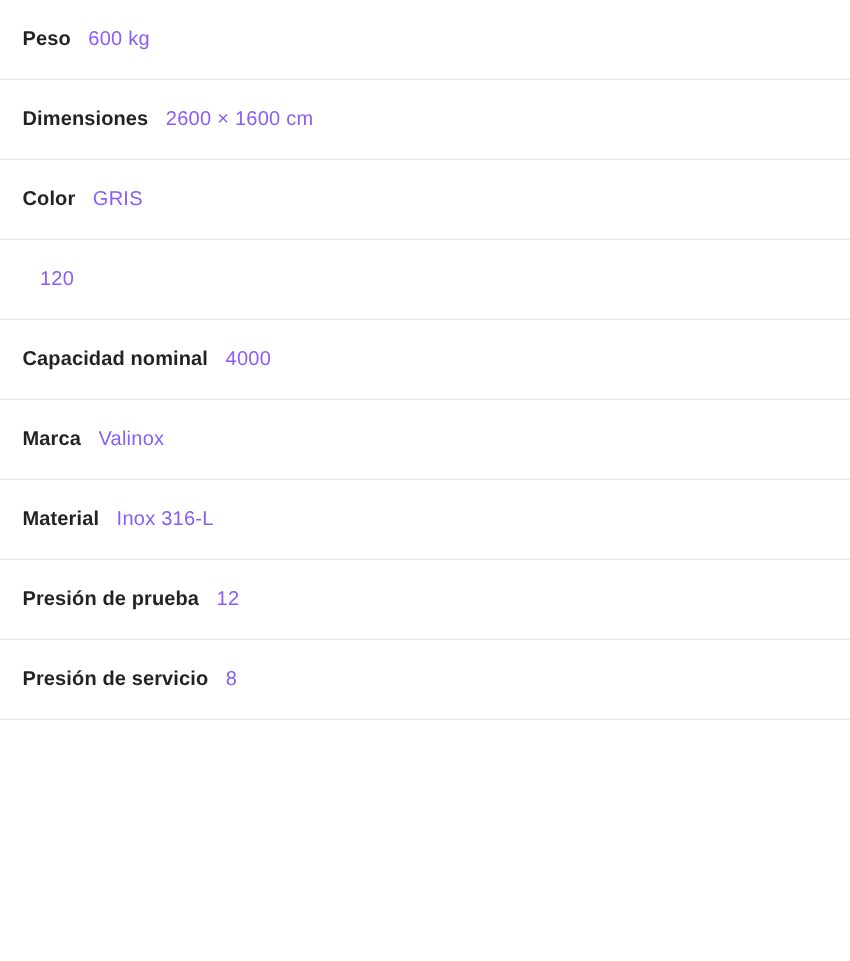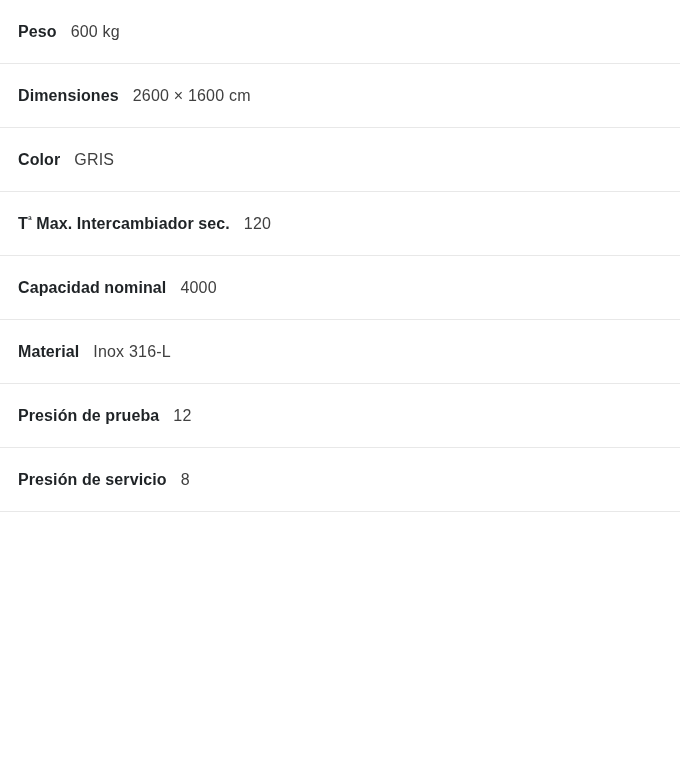--- a/index.html
+++ b/index.html
@@ -42,21 +42,21 @@
   .spec-label sup {
     font-size: 10px;
     vertical-align: super;
     line-height: 0;
     font-weight: bold;
   }
 
   .spec-value {
     font-size: 16px;
     font-weight: normal;
-    color: #404040;
+    color: #8b5cf6;
     margin-left: 14px;
     letter-spacing: 0.2px;
     white-space: nowrap;
   }
 </style>
 </head>
 <body>
 
 <div class="spec-list">
 
@@ -69,30 +69,33 @@
     <span class="spec-label">Dimensiones</span>
     <span class="spec-value">2600 × 1600 cm</span>
   </div>
 
   <div class="spec-row">
     <span class="spec-label">Color</span>
     <span class="spec-value">GRIS</span>
   </div>
 
   <div class="spec-row">
-    <span class="spec-label"><span>T</span><sup>ª</sup><span> Max. Intercambiador sec.</span></span>
     <span class="spec-value">120</span>
   </div>
 
   <div class="spec-row">
     <span class="spec-label">Capacidad nominal</span>
     <span class="spec-value">4000</span>
   </div>
 
 
+  <div class="spec-row">
+    <span class="spec-label">Marca</span>
+    <span class="spec-value">Valinox</span>
+  </div>
 
   <div class="spec-row">
     <span class="spec-label">Material</span>
     <span class="spec-value">Inox 316-L</span>
   </div>
 
   <div class="spec-row">
     <span class="spec-label">Presión de prueba</span>
     <span class="spec-value">12</span>
   </div>

